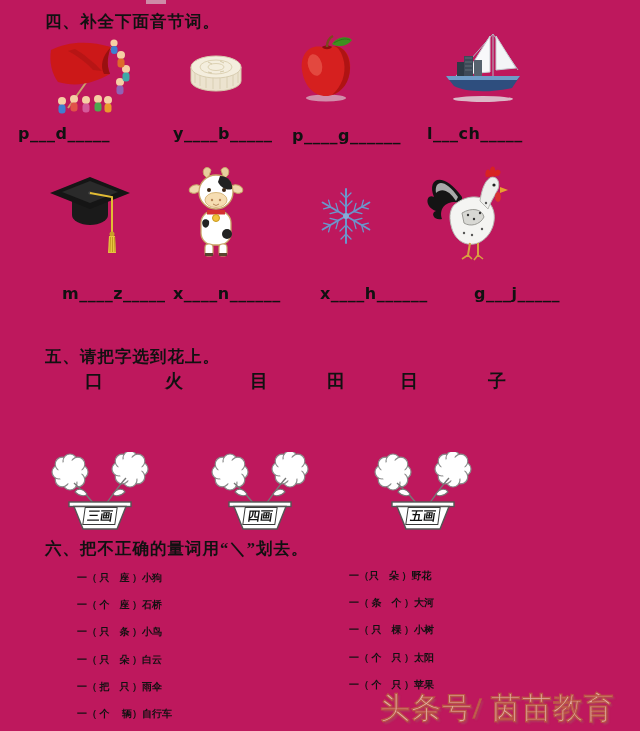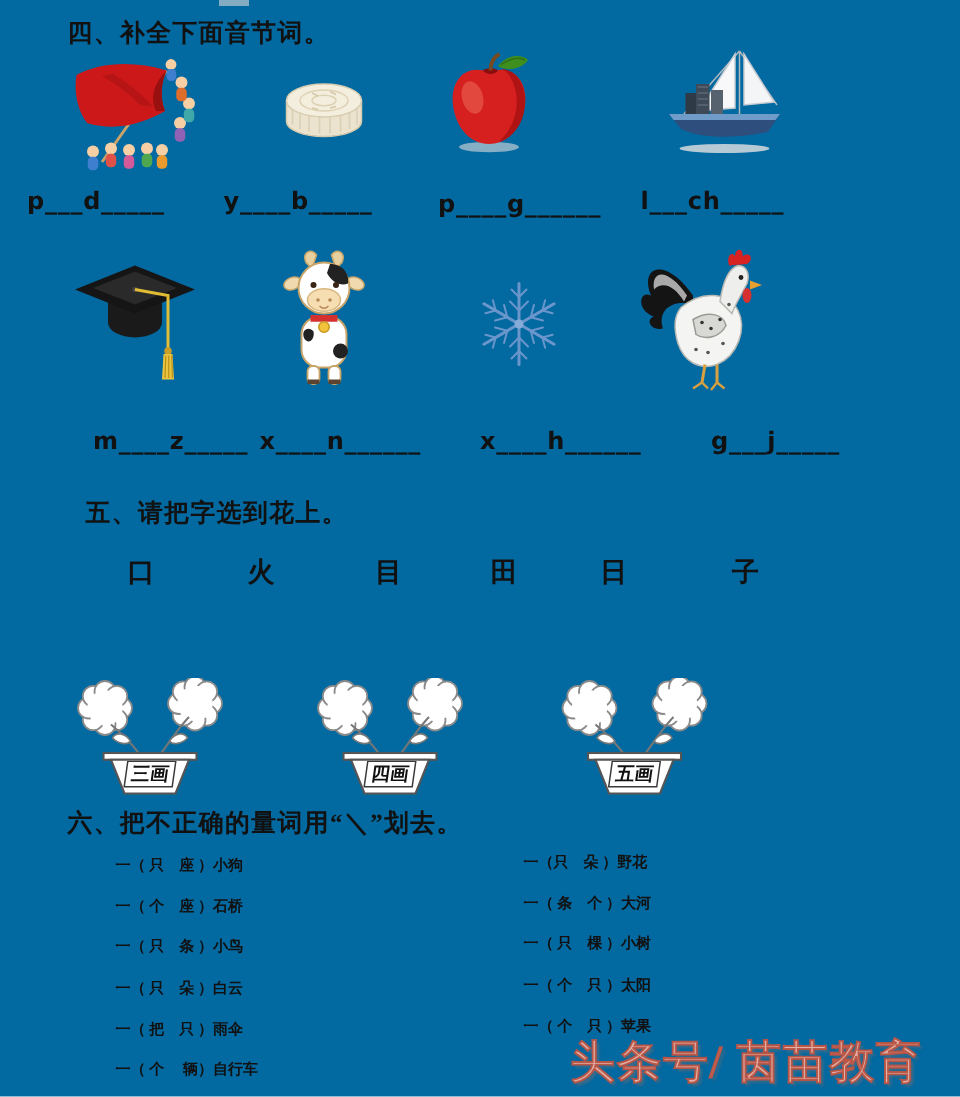--- a/index.html
+++ b/index.html
@@ -1,16 +1,16 @@
 <!DOCTYPE html>
 <html><head>
 <meta charset="utf-8">
 <style>
   html,body{margin:0;padding:0;background:#fff;}
-  .sheet{position:relative;width:640px;height:731px;background:#0369a1;overflow:hidden;
+  .sheet{position:relative;width:640px;height:731px;background:#be185d;overflow:hidden;
          font-family:"Liberation Serif","DejaVu Serif",serif;color:#111;}
   .heading{position:absolute;font-size:16.5px;font-weight:700;letter-spacing:1px;white-space:nowrap;}
   .pinyin{position:absolute;font-family:"DejaVu Sans","Liberation Sans",sans-serif;
           font-weight:700;font-size:16px;letter-spacing:.5px;white-space:nowrap;}
   .img{position:absolute;}
   .hanzi{position:absolute;font-size:18px;font-weight:700;}
   .basket{position:absolute;width:115px;height:80px;}
   .basket-label{position:absolute;top:55px;left:50%;transform:translateX(-50%) skewX(-8deg);
           font-size:12.5px;font-weight:700;line-height:16px;border:1.4px solid #3a3a3a;
           padding:0 3px;background:#fff;white-space:nowrap;}
@@ -93,21 +93,21 @@
       <rect x="28" y="26" width="9" height="20" fill="#3e4a58"></rect>
       <rect x="38" y="30" width="8" height="16" fill="#56626e"></rect>
       <path d="M29,28 L36,28 M29,32 L36,32 M29,36 L36,36 M29,40 L36,40" stroke="#6a7682" stroke-width=".8"></path>
       <path d="M10,46 L84,46 L76,58 C52,63 30,62 18,56 Z" fill="#2e4e7e"></path>
       <path d="M10,46 L84,46 L81,50 L13,50 Z" fill="#6f9cc8"></path>
       <ellipse cx="47" cy="69" rx="30" ry="3" fill="#e2e2e2" opacity=".8"></ellipse>
     </svg>
   </div>
 
   <span class="pinyin" style="left:18px;top:124px;">p___d_____</span>
-  <span class="pinyin" style="left:149px;top:124px;">y____b_____</span>
+  <span class="pinyin" style="left:173px;top:124px;">y____b_____</span>
   <span class="pinyin" style="left:292px;top:126px;">p____g______</span>
   <span class="pinyin" style="left:427px;top:124px;">l___ch_____</span>
 
   <div class="img" style="left:48px;top:173px;">
     <svg width="84" height="88" viewBox="0 0 84 88">
       <path d="M24,26 L24,42 A18,10 0 0 0 60,42 L60,26 Z" fill="#1a1a1a"></path>
       <polygon points="42,4 82,20 42,36 2,20" fill="#151515"></polygon>
       <polygon points="42,8 70,19 42,30 14,19" fill="#2a2a2a"></polygon>
       <circle cx="42" cy="20" r="1.8" fill="#444"></circle>
       <path d="M42,20 L64,24 L64,60" stroke="#e2bc34" stroke-width="2" fill="none"></path>
@@ -196,21 +196,21 @@
       <path d="M46,80 L44,92 M54,80 L54,92" stroke="#d8a040" stroke-width="2" fill="none"></path>
       <path d="M44,92 L38,96 M44,92 L48,96 M54,92 L50,97 M54,92 L59,96" stroke="#d8a040" stroke-width="1.6" fill="none"></path>
     </svg>
   </div>
 
   <span class="pinyin" style="left:62px;top:284px;">m____z_____</span>
   <span class="pinyin" style="left:173px;top:284px;">x____n______</span>
   <span class="pinyin" style="left:320px;top:284px;text-align:center;">x____h______</span>
   <span class="pinyin" style="left:454px;top:284px;margin-left:20px;">g___j_____</span>
 
-  <div class="heading" style="left:45px;top:331px;margin-left:12px;">五、请把字选到花上。</div>
+  <div class="heading" style="left:45px;top:346px;">五、请把字选到花上。</div>
 
   <span class="hanzi" style="left:85px;top:369px;">口</span>
   <span class="hanzi" style="left:165px;top:369px;">火</span>
   <span class="hanzi" style="left:250px;top:369px;">目</span>
   <span class="hanzi" style="left:327px;top:369px;">田</span>
   <span class="hanzi" style="left:400px;top:369px;">日</span>
   <span class="hanzi" style="left:488px;top:369px;">子</span>
 
   <div class="basket" style="left:42px;top:452px;">
     <svg width="115" height="80" viewBox="0 0 115 80">

